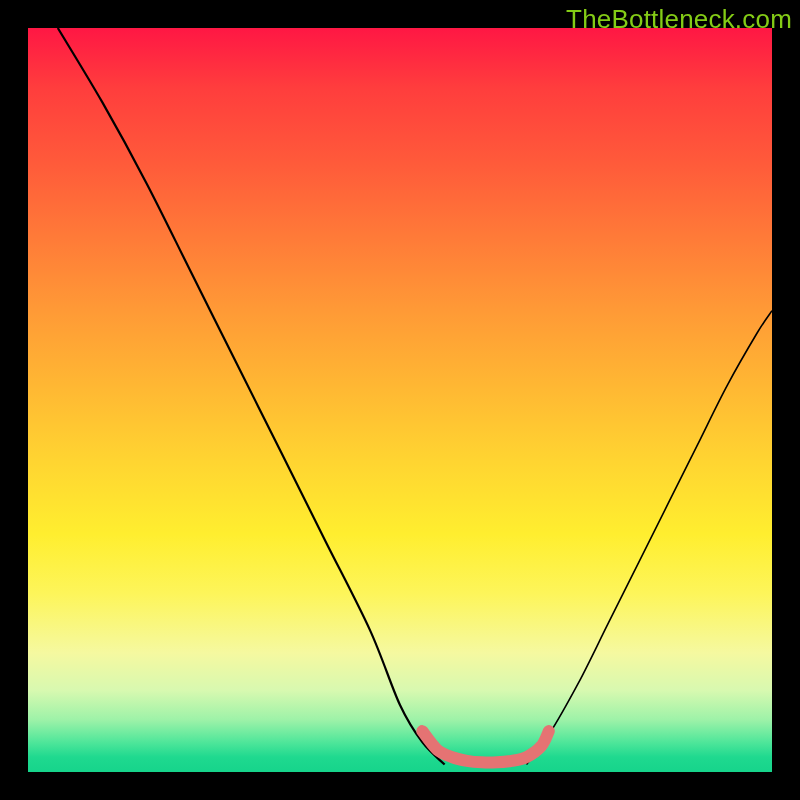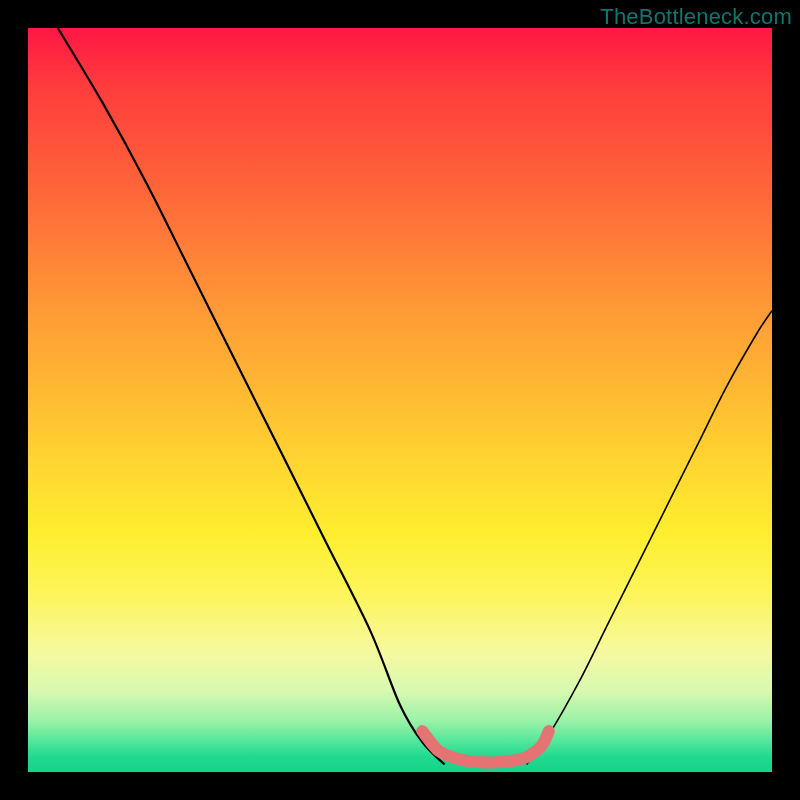--- a/index.html
+++ b/index.html
@@ -41,22 +41,22 @@
       #9df2a8 93%,
       #4fe69a 96%,
       #1fd98f 98%,
       #16d48b 100%
     );
   }
   .watermark {
     position: absolute;
     top: 4px;
     right: 8px;
-    color: #0f766e;
-    font-size: 22px;
+    color: #84cc16;
+    font-size: 26px;
     font-weight: 500;
     letter-spacing: 0.2px;
     user-select: none;
   }
   svg.curves {
     position: absolute;
     left: 0;
     top: 0;
     width: 744px;
     height: 744px;

